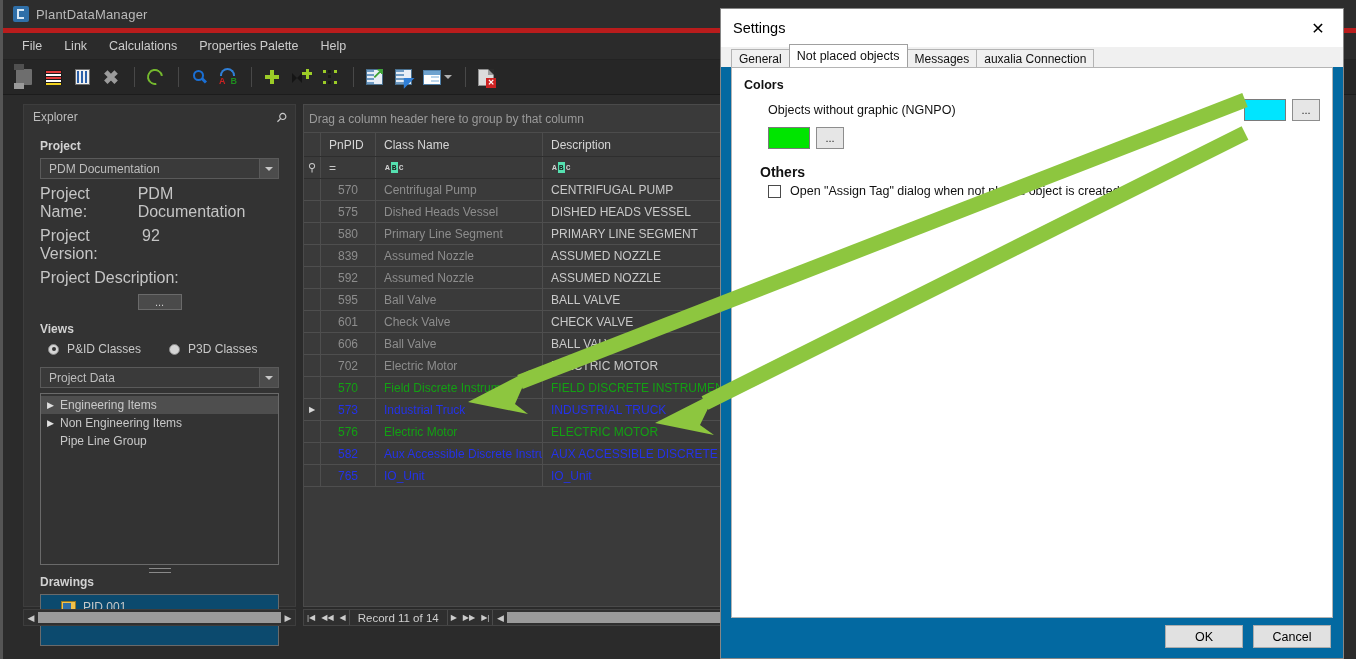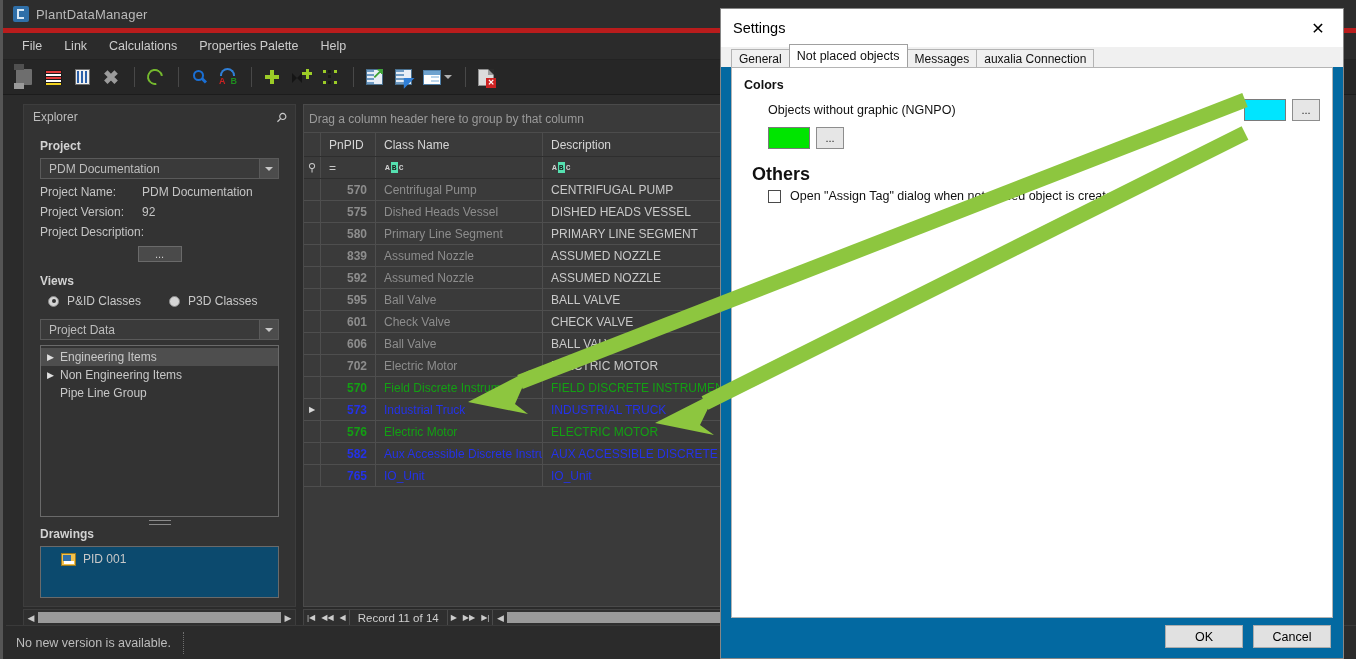--- a/index.html
+++ b/index.html
@@ -186,21 +186,21 @@
   .combo .cval { color:#bdbdbd; font-size:12px; padding-left:8px; flex:1; }
   .combo .cbtn {
     width:18px; height:19px;
     background:#4c4c4c;
     border-left:1px solid #5a5a5a;
     display:flex;align-items:center;justify-content:center;
     margin-right:0px;
   }
   .combo .cbtn i{width:0;height:0;border-left:4px solid transparent;border-right:4px solid transparent;border-top:4px solid #c8c8c8;}
 
-  .kv { display:flex; font-size:12px; margin-top:6px; color:#c5c5c5;}
+  .kv { display:flex; font-size:16px; margin-top:6px; color:#c5c5c5;}
   .kv .k { width:102px; }
   .kv .v { color:#c5c5c5; }
 
   .dots-btn {
     width: 44px; height:16px;
     background:#4a4a4a; border:1px solid #6a6a6a;
     color:#cfcfcf; font-size:11px; text-align:center; line-height:14px;
     margin: 7px auto 0 auto;
     box-sizing:border-box;
   }
@@ -277,21 +277,21 @@
   .funnel { color:#c8c8c8; font-size:11px; }
   .eqsign { color:#c9c9c9; font-size:12px; letter-spacing:-1px;}
   .abc { display:flex; font-size:8px; font-weight:bold; font-family:"Liberation Mono",monospace; }
   .abc span{ padding:1px 1px; color:#2a2a2a;}
   .abc .a{ background:transparent; color:#d0d0d0;}
   .abc .b{ background:#55e0b0; color:#1a1a1a;}
   .abc .c{ background:transparent; color:#d0d0d0;}
 
   .grow { display:flex; height:21px; border-bottom:1px solid #4e4e4e; }
   .gc { display:flex; align-items:center; padding-left:8px; border-right:1px solid #4e4e4e; box-sizing:border-box; font-size:12px; overflow:hidden; white-space:nowrap;}
-  .gc.num { justify-content:flex-end; padding-right:8px; padding-left:0;font-weight:bold;}
+  .gc.num { justify-content:flex-end; padding-right:17px; padding-left:0;}
   .grow .c-ind { border-right:1px solid #4e4e4e; }
   .row-dim .gc { color:#8d8d8d; }
   .row-dim .c-desc { color:#c9c9c9; }
   .row-green .gc { color:#13a013; }
   .row-blue .gc { color:#2432e8; }
   .sel-arrow { color:#d8d8d8; font-size:8px; }
 
   #grid-nav {
     position:absolute; left:297px; top:521px; width:423px; height:17px;
     background:#2f2f2f; border:1px solid #444; box-sizing:border-box;
@@ -364,21 +364,21 @@
   .grp-title { font-size:12.5px; font-weight:bold; color:#111; margin-bottom:4px;}
   .set-row { display:flex; align-items:center; height:28px; padding-left:24px; }
   .set-label { font-size:12.5px; color:#111; flex:1; }
   .swatch { width:42px; height:22px; border:1px solid #7a7a7a; box-sizing:border-box; }
   .dots-sm {
     width:28px;height:22px; margin-left:6px;
     background:#e6e6e6; border:1px solid #8d8d8d;
     font-size:11px; color:#222; text-align:center; line-height:20px;
     box-sizing:border-box;
   }
-  .others-title { font-size:18px; font-weight:bold; color:#111; margin:12px 0 4px 8px;}
+  .others-title { font-size:14px; font-weight:bold; color:#111; margin:12px 0 4px 16px;}
   .cb-row { display:flex; align-items:center; gap:9px; padding-left:24px; }
   .cbox { width:13px;height:13px; border:1px solid #4a4a4a; background:#fff; box-sizing:border-box;}
   .cb-label { font-size:12.5px; color:#111; }
 
   #dlg-buttons {
     position:absolute; right:12px; bottom:10px;
     display:flex; gap:10px;
   }
   .dlg-btn {
     width:78px; height:23px;
@@ -714,24 +714,20 @@
       <span class="nav-btn">▶|</span>
       <span class="nav-sep"></span>
       <span class="sb-arrow">◀</span>
       <span class="sb-track" style="margin-right:0">
           <span class="sb-thumb"></span>
         </span>
     </div>
 
   </div>
 
-  <div id="status-bar">
-    <span id="status-text">No new version is available.</span>
-    <span class="status-div"></span>
-  </div>
 </div>
 
 <div id="settings-dialog">
   <div id="dlg-title-bar">
     <span id="dlg-title">Settings</span>
     <span id="dlg-close">✕</span>
   </div>
 
   <div id="tabs">
     <div class="tab">General</div>

